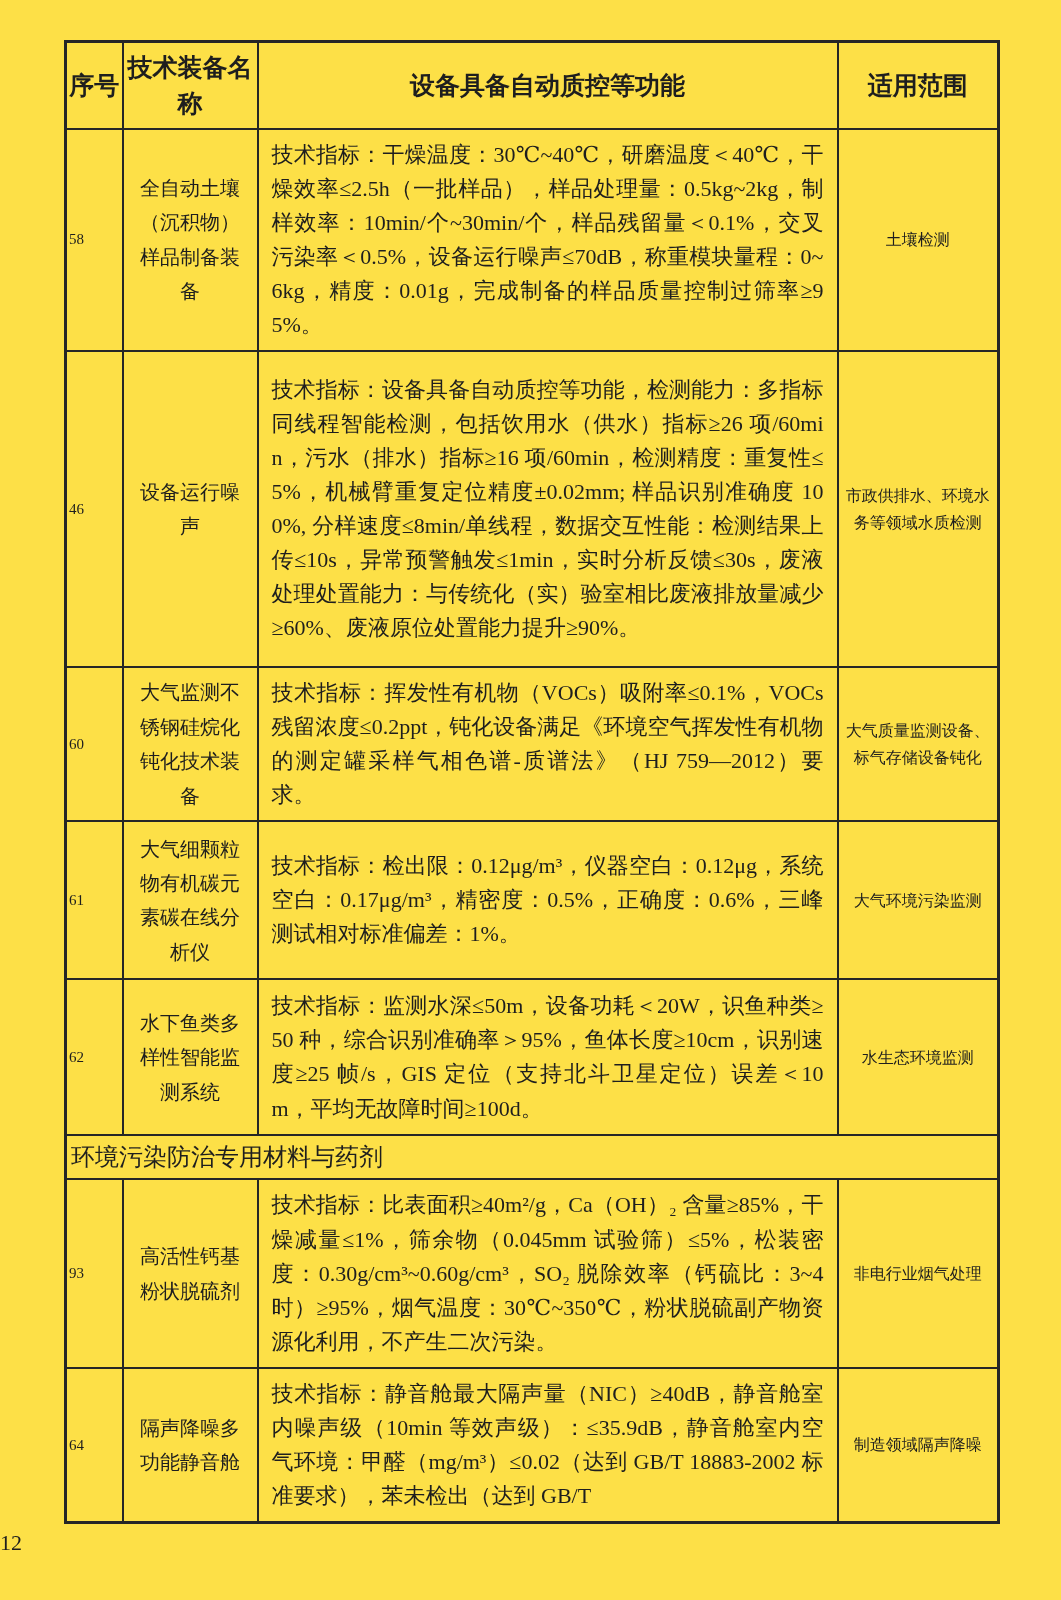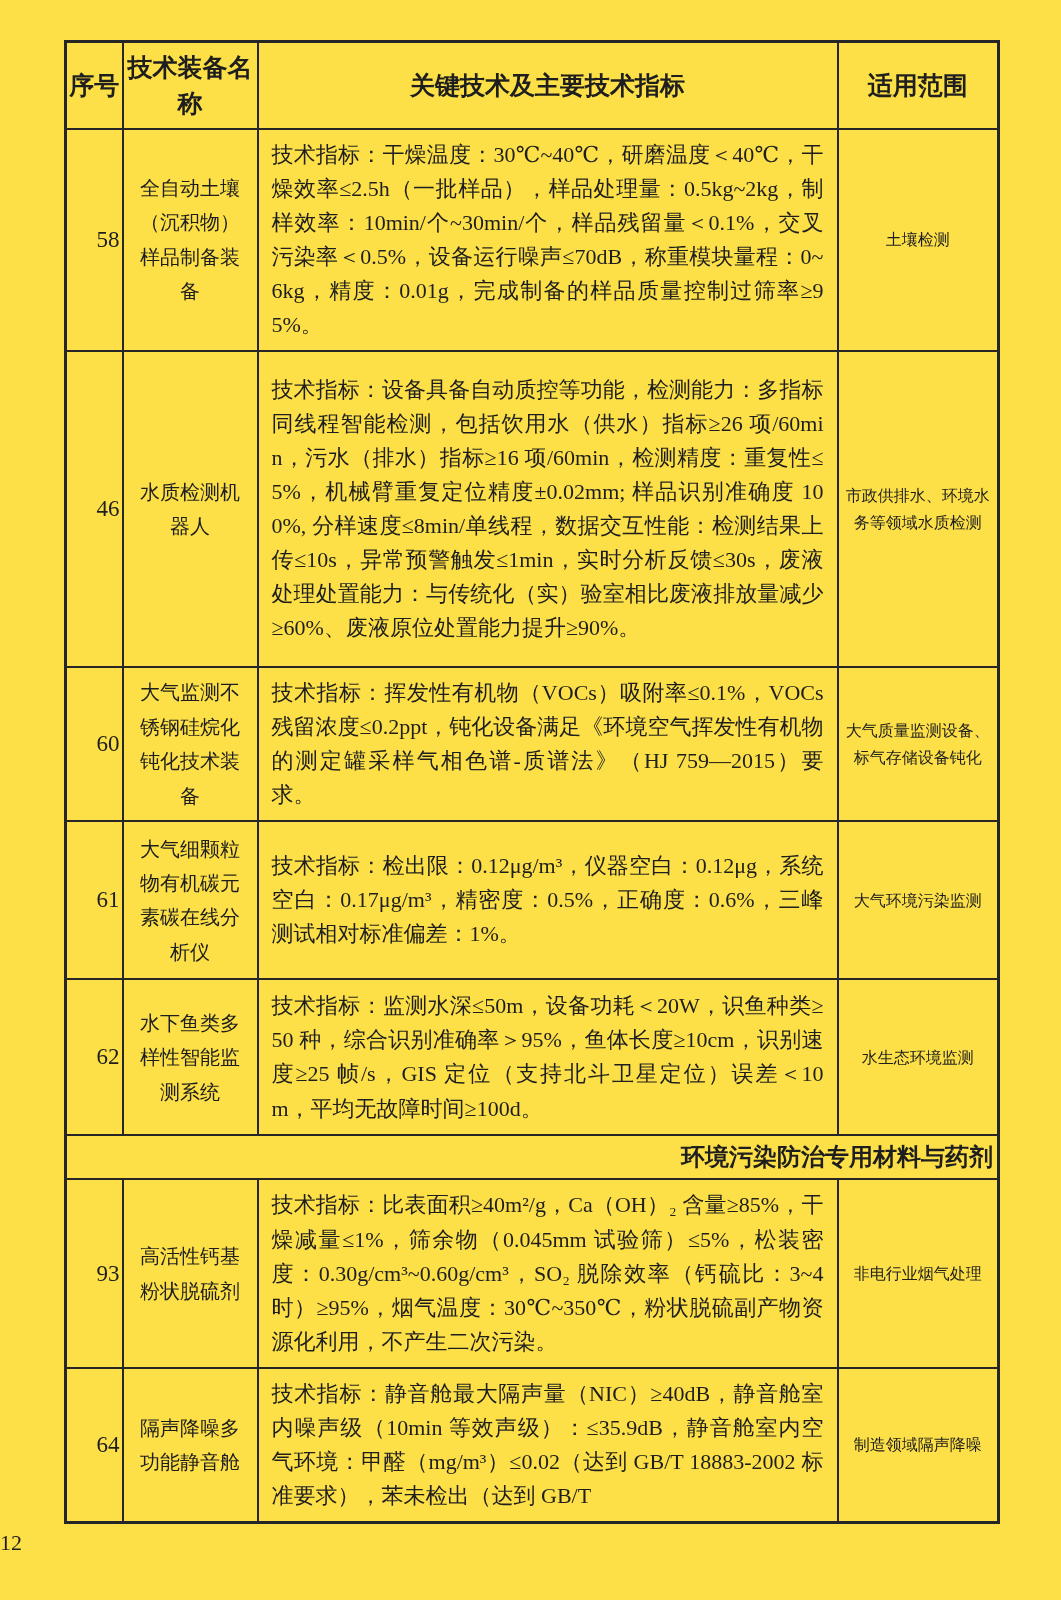--- a/index.html
+++ b/index.html
@@ -34,22 +34,22 @@
   th.h-cell {
     font-family: "Liberation Sans", "DejaVu Sans", sans-serif;
     font-weight: bold;
     font-size: 25px;
     line-height: 1.45;
     text-align: center;
     padding: 6px 2px;
     word-break: break-all;
   }
   td.no-cell {
-    text-align: right;
-    font-size: 23px;
+    text-align: left;
+    font-size: 15px;
     padding: 2px;
   }
   td.name-cell {
     text-align: center;
     font-size: 20px;
     line-height: 1.72;
     padding: 4px 8px;
     word-break: break-all;
   }
   td.spec-cell {
@@ -62,23 +62,23 @@
   }
   td.scope-cell {
     text-align: center;
     font-size: 16px;
     line-height: 1.72;
     padding: 4px 6px;
     word-break: break-all;
   }
   tr.section-row td {
     font-family: "Liberation Sans", "DejaVu Sans", sans-serif;
-    font-weight: bold;
+    font-weight: normal;
     font-size: 24px;
-    text-align: right;
+    text-align: left;
     padding: 5px 4px 5px 4px;
   }
   .page-number {
     position: absolute;
     left: 0;
     top: 1530px;
     width: 100%;
     text-align: left;
     font-size: 22px;
   }
@@ -92,41 +92,41 @@
     <colgroup>
       <col style="width:57px">
       <col style="width:135px">
       <col style="width:580px">
       <col style="width:161px">
     </colgroup>
     <thead>
       <tr style="height:80px">
         <th class="h-cell">序号</th>
         <th class="h-cell">技术装备名称</th>
-        <th class="h-cell">关键技术及主要技术指标</th>
+        <th class="h-cell">设备具备自动质控等功能</th>
         <th class="h-cell">适用范围</th>
       </tr>
     </thead>
     <tbody>
       <tr style="height:212px">
         <td class="no-cell">58</td>
         <td class="name-cell">全自动土壤（沉积物）样品制备装备</td>
         <td class="spec-cell">技术指标：干燥温度：30℃~40℃，研磨温度＜40℃，干燥效率≤2.5h（一批样品），样品处理量：0.5kg~2kg，制样效率：10min/个~30min/个，样品残留量＜0.1%，交叉污染率＜0.5%，设备运行噪声≤70dB，称重模块量程：0~6kg，精度：0.01g，完成制备的样品质量控制过筛率≥95%。</td>
         <td class="scope-cell">土壤检测</td>
       </tr>
       <tr style="height:316px">
         <td class="no-cell">46</td>
-        <td class="name-cell">水质检测机器人</td>
+        <td class="name-cell">设备运行噪声</td>
         <td class="spec-cell">技术指标：设备具备自动质控等功能，检测能力：多指标同线程智能检测，包括饮用水（供水）指标≥26 项/60min，污水（排水）指标≥16 项/60min，检测精度：重复性≤5%，机械臂重复定位精度±0.02mm; 样品识别准确度 100%, 分样速度≤8min/单线程，数据交互性能：检测结果上传≤10s，异常预警触发≤1min，实时分析反馈≤30s，废液处理处置能力：与传统化（实）验室相比废液排放量减少≥60%、废液原位处置能力提升≥90%。</td>
         <td class="scope-cell">市政供排水、环境水务等领域水质检测</td>
       </tr>
       <tr style="height:142px">
         <td class="no-cell">60</td>
         <td class="name-cell">大气监测不锈钢硅烷化钝化技术装备</td>
-        <td class="spec-cell">技术指标：挥发性有机物（VOCs）吸附率≤0.1%，VOCs 残留浓度≤0.2ppt，钝化设备满足《环境空气挥发性有机物的测定罐采样气相色谱-质谱法》（HJ 759—2015）要求。</td>
+        <td class="spec-cell">技术指标：挥发性有机物（VOCs）吸附率≤0.1%，VOCs 残留浓度≤0.2ppt，钝化设备满足《环境空气挥发性有机物的测定罐采样气相色谱-质谱法》（HJ 759—2012）要求。</td>
         <td class="scope-cell">大气质量监测设备、标气存储设备钝化</td>
       </tr>
       <tr style="height:158px">
         <td class="no-cell">61</td>
         <td class="name-cell">大气细颗粒物有机碳元素碳在线分析仪</td>
         <td class="spec-cell">技术指标：检出限：0.12μg/m³，仪器空白：0.12μg，系统空白：0.17μg/m³，精密度：0.5%，正确度：0.6%，三峰测试相对标准偏差：1%。</td>
         <td class="scope-cell">大气环境污染监测</td>
       </tr>
       <tr style="height:156px">
         <td class="no-cell">62</td>

